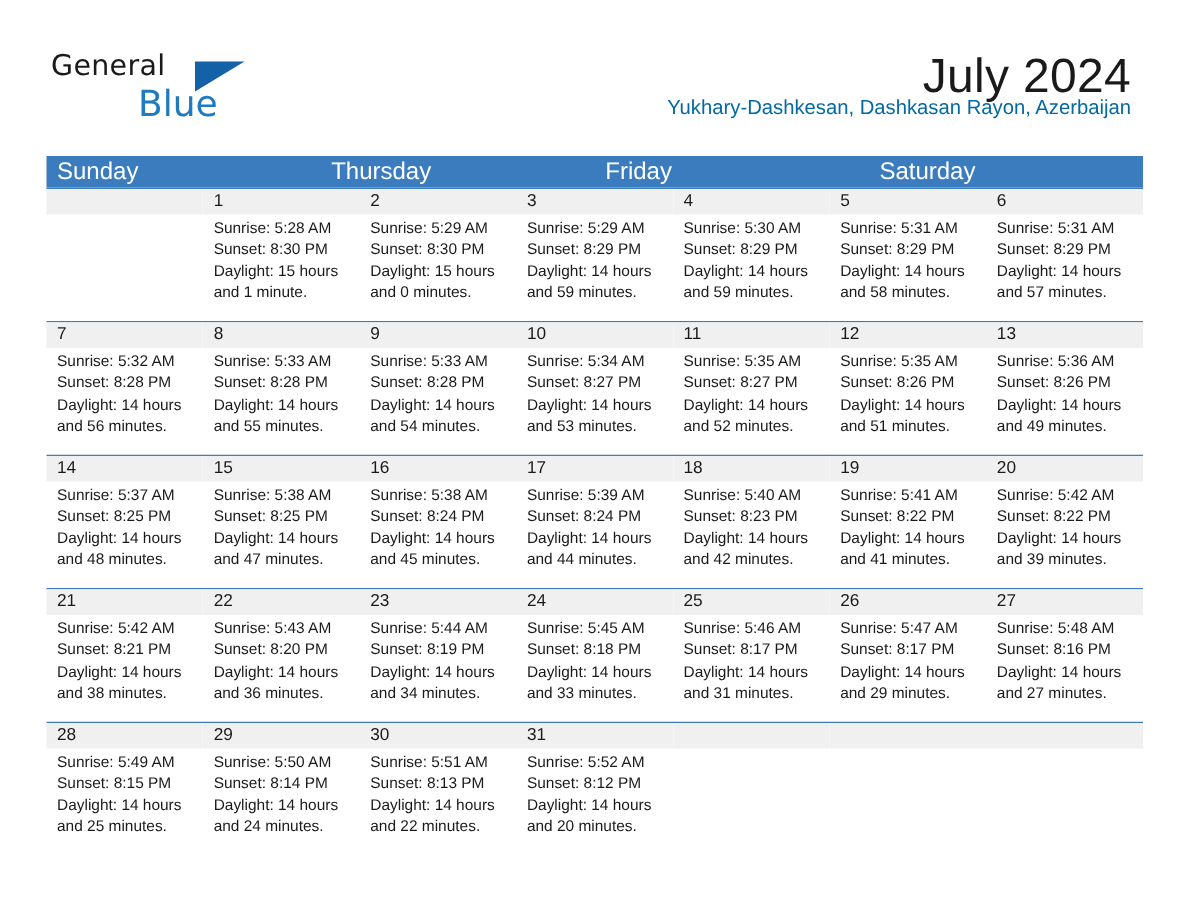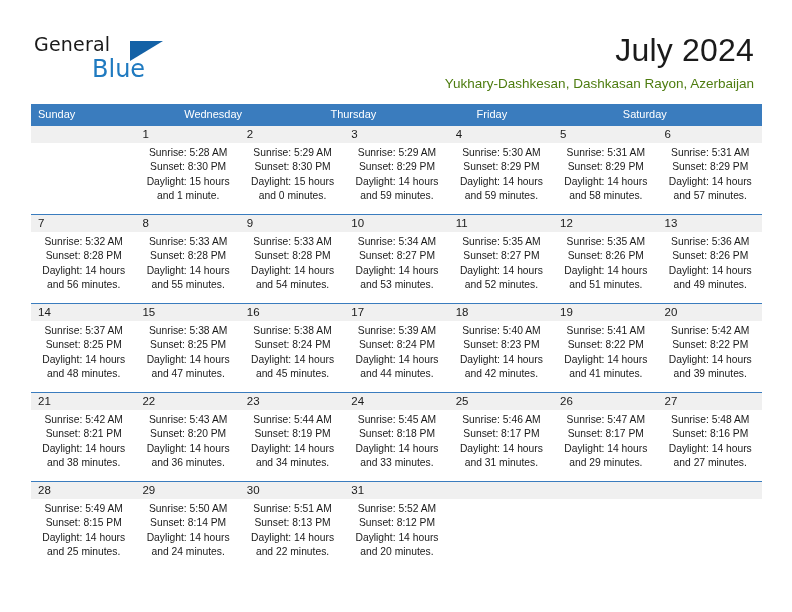--- a/index.html
+++ b/index.html
@@ -71,43 +71,43 @@
     top: 32px;
     font-size: 32px;
     color: #1a1a1a;
     font-weight: 400;
     letter-spacing: 0.2px;
     white-space: nowrap;
   }
   .title-sub {
     position: absolute;
     right: 38px;
-    top: 76px;
+    top: 64px;
     font-size: 13.5px;
-    color: #4d7c0f;
+    color: #0369a1;
     font-weight: 400;
     white-space: nowrap;
   }
 
   
   .calendar {
     position: absolute;
     left: 31px;
     top: 104px;
     width: 731px;
   }
   .weekday-row {
     display: flex;
     background: #3a7cbe;
     height: 21px;
   }
   .weekday {
     flex: 1 1 0;
     color: #ffffff;
-    font-size: 11px;
+    font-size: 16px;
     line-height: 21px;
     padding-left: 7px;
     box-sizing: border-box;
     white-space: nowrap;
   }
 
   .week {
     display: flex;
     border-top: 1.4px solid #3a7cbe;
     height: 89px;
@@ -135,21 +135,20 @@
     font-size: 11.5px;
     line-height: 17px;
     padding-left: 7px;
     color: #1a1a1a;
   }
   .day-lines {
     padding: 3px 6px 0 7px;
     font-size: 10.3px;
     line-height: 14.4px;
     color: #1a1a1a;
-    text-align: center;
   }
   .day-lines div {
     white-space: nowrap;
   }
 </style>
 </head>
 <body>
 
 <div class="page">
 
@@ -162,21 +161,20 @@
     </div>
 
     <div class="title-main">July 2024</div>
     <div class="title-sub">Yukhary-Dashkesan, Dashkasan Rayon, Azerbaijan</div>
   </div>
 
   <div class="calendar">
 
     <div class="weekday-row">
       <div class="weekday">Sunday</div>
-      <div class="weekday">Wednesday</div>
       <div class="weekday">Thursday</div>
       <div class="weekday">Friday</div>
       <div class="weekday">Saturday</div>
     </div>
 
     <div class="week">
       <div class="day empty">
         <div class="day-num-band">
           <div class="day-num"></div>
         </div>

